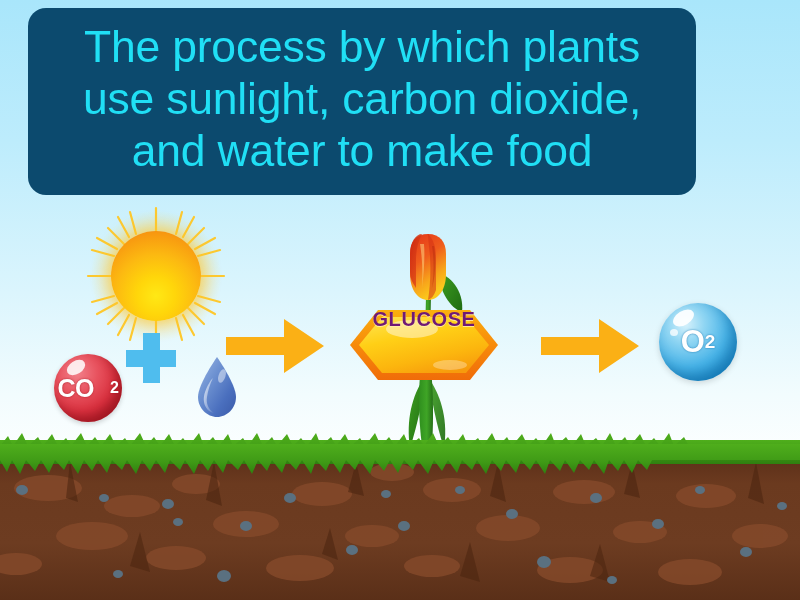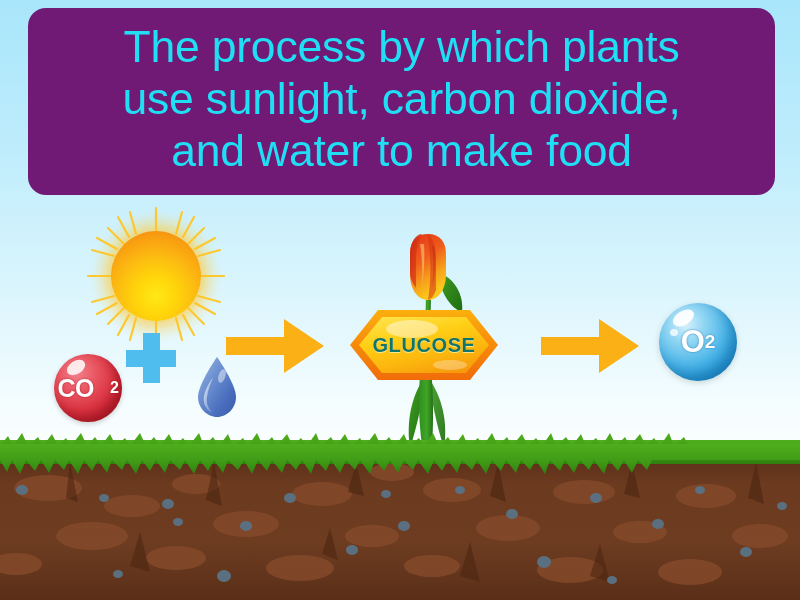--- a/index.html
+++ b/index.html
@@ -13,22 +13,22 @@
   }
 
   
   .sky{
     position:absolute;left:0;top:0;width:800px;height:470px;
     background:linear-gradient(to bottom,#a9e6fb 0%,#bdecfc 30%,#dbf5fd 62%,#f2fcfe 84%,#ffffff 100%);
   }
 
   
   .caption-box{
-    position:absolute;left:28px;top:8px;width:747px;height:187px;
-    background:#701a75;border-radius:18px;
+    position:absolute;left:28px;top:8px;width:668px;height:187px;
+    background:#0c4a6e;border-radius:18px;
     display:flex;align-items:center;justify-content:center;
     box-sizing:border-box;padding:2px 10px 8px 10px;
     z-index:40;
   }
   .caption-text{
     color:#20dff5;
     font-size:44.5px;
     line-height:52px;
     text-align:center;
     font-weight:400;
@@ -83,22 +83,22 @@
   .arrow-1{left:226px;top:317px;width:98px;}
   .arrow-2{left:541px;top:317px;width:98px;}
 
   
   .plant{position:absolute;left:372px;top:228px;width:110px;height:232px;z-index:11;}
 
   
   .hex{position:absolute;left:348px;top:308px;width:152px;height:74px;z-index:22;}
   .hex-label{
     position:absolute;left:348px;top:308px;width:152px;height:74px;
-    display:flex;align-items:center;justify-content:center;
-    color:#0f766e;font-size:20px;font-weight:700;letter-spacing:.6px;
+    display:flex;justify-content:center;
+    color:#701a75;font-size:20px;font-weight:700;letter-spacing:.6px;
     text-shadow:0 1px 0 rgba(255,240,170,.85);
     z-index:23;pointer-events:none;
   }
 
   
   .o2{
     position:absolute;left:659px;top:303px;width:78px;height:78px;border-radius:50%;
     background:radial-gradient(circle at 34% 27%,#d7f2fc 0%,#91d6f3 24%,#49b4e8 55%,#1e96d8 80%,#1283c6 100%);
     box-shadow:inset -6px -7px 12px rgba(10,80,130,.38), 0 2px 6px rgba(0,0,0,.15);
     z-index:12;

